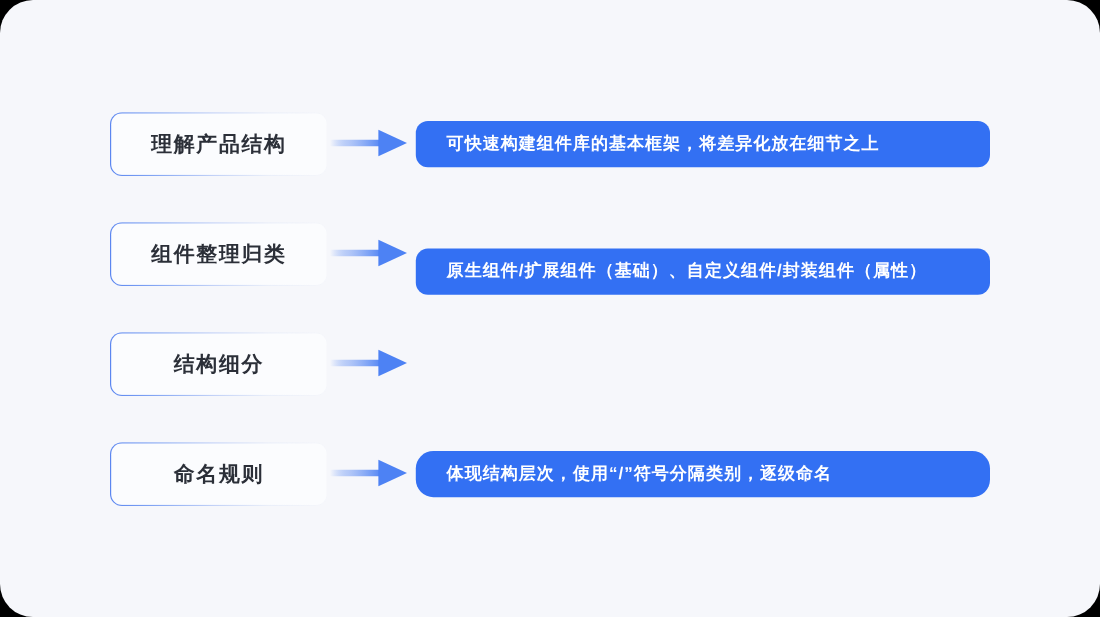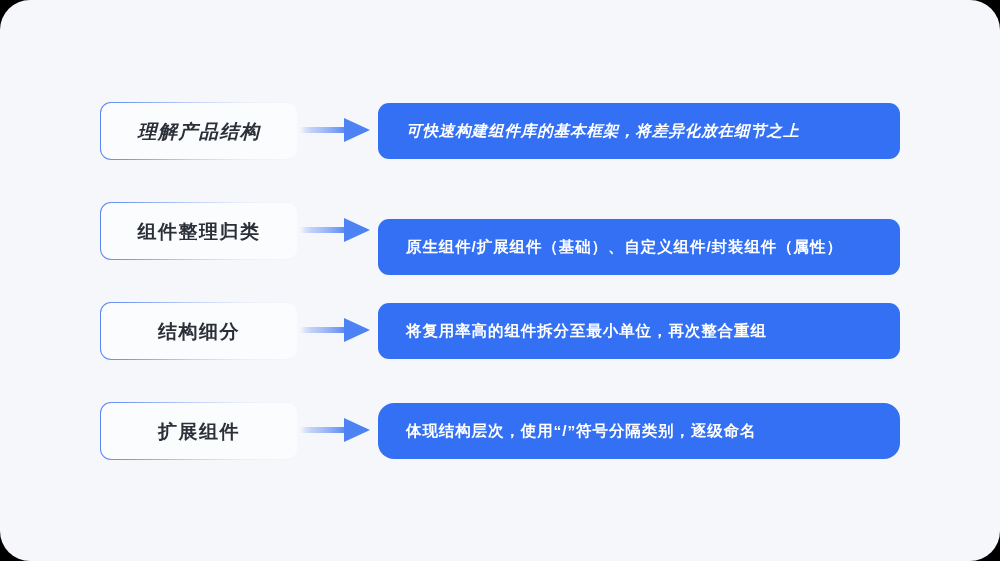--- a/index.html
+++ b/index.html
@@ -75,21 +75,21 @@
     width: 72px;
     height: 30px;
   }
   .arrow svg { display: block; }
 
   
   .detail-box {
     position: absolute;
     left: 378px;
     width: 522px;
-    height: 56px;
+    height: 42px;
     box-sizing: border-box;
     border-radius: 11px;
     background: #3370f3;
     display: flex;
     align-items: center;
     padding-left: 28px;
     padding-right: 20px;
   }
   .detail-label {
     font-size: 15.5px;
@@ -98,21 +98,21 @@
     letter-spacing: 0.9px;
     line-height: 1;
     white-space: nowrap;
   }
 </style>
 </head>
 <body>
 
 <div class="slide-card">
   <div class="flow" id="flow-root">
-  <div class="flow-row" style="top: 101px; font-style: italic;">
+  <div class="flow-row" style="top: 101px;">
     <div class="stage-box">
       <span class="stage-label">理解产品结构</span>
     </div>
     <div class="arrow" style="top: 14px;">
       <svg width="72" height="30" viewBox="0 0 72 30" xmlns="http://www.w3.org/2000/svg">
         <defs>
           <linearGradient class="shaft-grad" x1="0" y1="0" x2="1" y2="0" id="shaftGrad0">
             <stop offset="0%" stop-color="#3370f3" stop-opacity="0"></stop>
             <stop offset="35%" stop-color="#7fa3f5" stop-opacity="0.55"></stop>
             <stop offset="100%" stop-color="#4d82f4" stop-opacity="1"></stop>
@@ -159,28 +159,25 @@
           <linearGradient class="shaft-grad" x1="0" y1="0" x2="1" y2="0" id="shaftGrad2">
             <stop offset="0%" stop-color="#3370f3" stop-opacity="0"></stop>
             <stop offset="35%" stop-color="#7fa3f5" stop-opacity="0.55"></stop>
             <stop offset="100%" stop-color="#4d82f4" stop-opacity="1"></stop>
           </linearGradient>
         </defs>
         <rect class="shaft" x="0" y="12" width="48" height="6" rx="1" fill="url(#shaftGrad2)"></rect>
         <path class="head" d="M44 3 L70 15 L44 27 Z" fill="#4d82f4"></path>
       </svg>
     </div>
-    <div class="detail-box" style="background: rgb(51, 112, 243);">
-      <span class="detail-label">将复用率高的组件拆分至最小单位，再次整合重组</span>
-    </div>
   </div>
 
   <div class="flow-row" style="top: 401px;">
     <div class="stage-box">
-      <span class="stage-label">扩展组件</span>
+      <span class="stage-label">命名规则</span>
     </div>
     <div class="arrow" style="top: 14px;">
       <svg width="72" height="30" viewBox="0 0 72 30" xmlns="http://www.w3.org/2000/svg">
         <defs>
           <linearGradient class="shaft-grad" x1="0" y1="0" x2="1" y2="0" id="shaftGrad3">
             <stop offset="0%" stop-color="#3370f3" stop-opacity="0"></stop>
             <stop offset="35%" stop-color="#7fa3f5" stop-opacity="0.55"></stop>
             <stop offset="100%" stop-color="#4d82f4" stop-opacity="1"></stop>
           </linearGradient>
         </defs>

